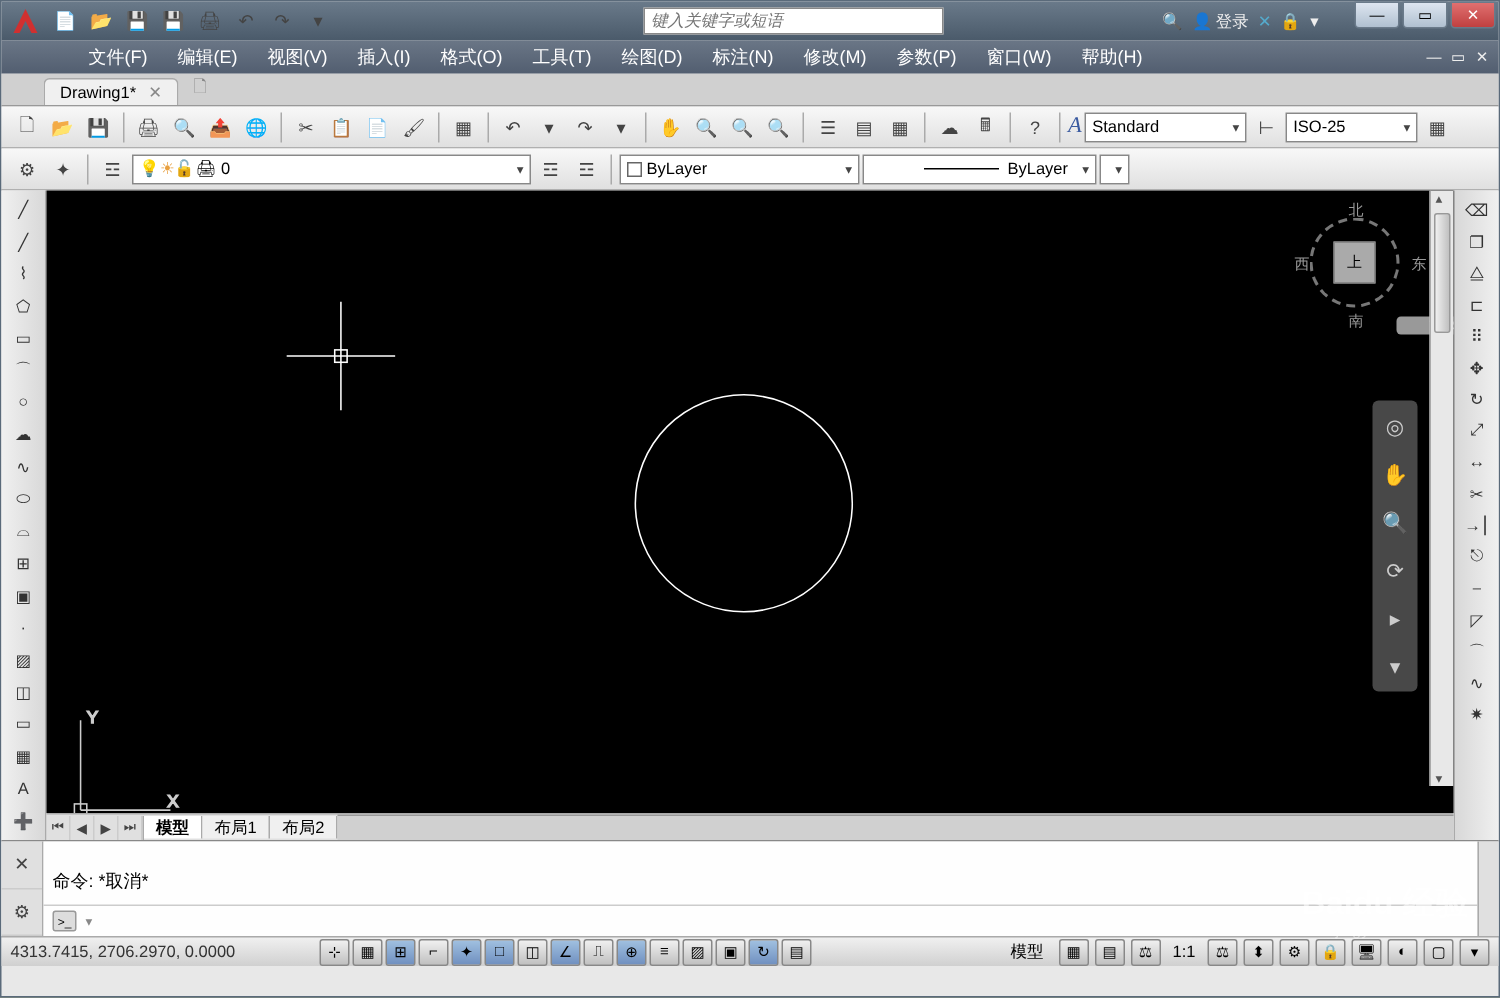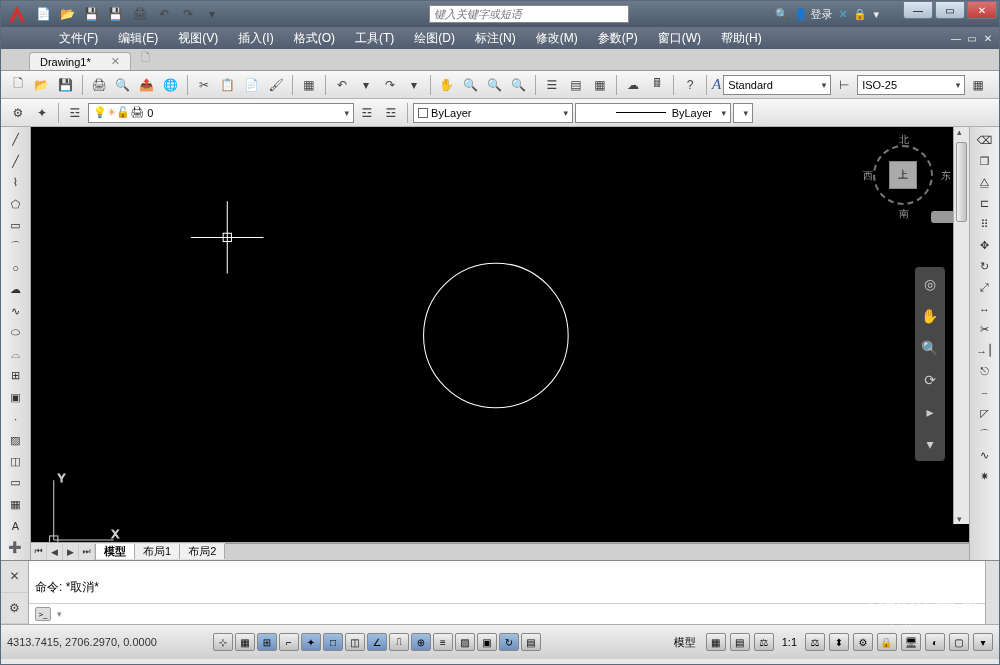--- a/index.html
+++ b/index.html
@@ -19,21 +19,21 @@
 .win-btn.close { background: linear-gradient(to bottom, #e07070, #c04040); color: #fff; }
 
 
 .menubar { height: 22px; background: linear-gradient(to bottom, #6a7686, #525e70); display: flex; align-items: center; padding-left: 48px; position: relative; }
 .menu-item { padding: 0 10px; color: #fff; font-size: 12px; cursor: pointer; }
 .inner-controls { position: absolute; right: 4px; display: flex; gap: 2px; }
 .inner-btn { width: 14px; height: 14px; color: #eee; font-size: 10px; cursor: pointer; display: flex; align-items: center; justify-content: center; }
 
 
 .tabbar { height: 22px; background: #d0d0d0; display: flex; align-items: end; padding-left: 28px; border-bottom: 1px solid #999; }
-.file-tab { background: #f0f0f0; border: 1px solid #aaa; border-bottom: none; padding: 2px 10px; font-size: 11px; border-radius: 4px 4px 0 0; display: flex; align-items: center; gap: 20px; }
+.file-tab { background: #f0f0f0; border: 1px solid #aaa; border-bottom: none; padding: 2px 10px; font-size: 11px; border-radius: 4px 4px 0 0; display: flex; align-items: center; gap: 8px; }
 .tab-close { color: #888; cursor: pointer; font-size: 11px; }
 .tab-new { margin-left: 4px; padding: 2px 6px; color: #888; cursor: pointer; font-size: 11px; }
 
 
 .toolbar-row { height: 28px; background: linear-gradient(to bottom, #f8f8f8, #e0e0e0); display: flex; align-items: center; padding: 0 6px; border-bottom: 1px solid #b0b0b0; gap: 2px; }
 .tbtn { width: 22px; height: 22px; display: flex; align-items: center; justify-content: center; cursor: pointer; font-size: 12px; color: #444; border: 1px solid transparent; }
 .tsep { width: 1px; height: 20px; background: #aaa; margin: 0 3px; }
 .tcombo { height: 20px; background: #fff; border: 1px solid #888; font-size: 11px; padding: 0 4px; display: flex; align-items: center; position: relative; }
 .tcombo::after { content: "▾"; position: absolute; right: 4px; color: #444; font-size: 9px; }
 .sample-A { font-family: serif; font-style: italic; font-size: 15px; color: #3a5aa0; }
@@ -74,21 +74,21 @@
 .cmd-left { width: 28px; background: #e0e0e0; border-right: 1px solid #aaa; display: flex; flex-direction: column; }
 .cmd-left .cbtn { flex: 1; display: flex; align-items: center; justify-content: center; font-size: 12px; color: #444; border-bottom: 1px solid #ccc; }
 .cmd-body { flex: 1; display: flex; flex-direction: column; font-family: SimSun, monospace; font-size: 12px; }
 .cmd-history { flex: 1; padding: 2px 6px; background: #fefefe; border-bottom: 1px solid #ccc; overflow: hidden; line-height: 16px; }
 .cmd-input-row { height: 20px; display: flex; align-items: center; padding: 0 6px; background: #fefefe; }
 .cmd-icon { width: 16px; height: 14px; background: #ddd; border: 1px solid #999; border-radius: 2px; margin-right: 6px; font-size: 8px; display: flex; align-items: center; justify-content: center; }
 .cmd-input { flex: 1; border: none; background: transparent; font-size: 12px; font-style: italic; color: #888; outline: none; }
 .cmd-dragbar { width: 14px; background: #e0e0e0; border-left: 1px solid #aaa; cursor: ew-resize; }
 
 
-.statusbar { height: 35px; background: linear-gradient(to bottom, #f0f0f0, #d0d0d0); display: flex; align-items: center; font-size: 11px; padding: 0 6px; gap: 6px; border-top: 1px solid #aaa; }
+.statusbar { height: 20px; background: linear-gradient(to bottom, #f0f0f0, #d0d0d0); display: flex; align-items: center; font-size: 11px; padding: 0 6px; gap: 6px; border-top: 1px solid #aaa; }
 .coords { min-width: 200px; color: #333; }
 .sb-btns { display: flex; gap: 2px; }
 .sbtn { width: 20px; height: 18px; border: 1px solid #888; background: linear-gradient(to bottom, #f0f0f0, #c0c0c0); display: flex; align-items: center; justify-content: center; font-size: 10px; cursor: pointer; border-radius: 2px; }
 .sbtn.active { background: linear-gradient(to bottom, #a0c0e0, #7090c0); }
 .sb-right { margin-left: auto; display: flex; align-items: center; gap: 4px; }
 
 
 .watermark { position: absolute; right: 20px; bottom: 38px; color: rgba(255,255,255,0.55); font-size: 22px; font-weight: bold; pointer-events: none; text-align: right; line-height: 1.1; }
 .watermark .sub { font-size: 11px; font-weight: normal; color: rgba(255,255,255,0.4); }
 </style>
@@ -194,21 +194,21 @@
     <div class="tbtn">☁</div>
     <div class="tbtn">🖩</div>
     <div class="tsep"></div>
     <div class="tbtn">?</div>
     <div class="tsep"></div>
     <div class="sample-A">A</div>
     <div class="tcombo" style="width:108px">
         <span>Standard</span>
       </div>
     <div class="tbtn">⊢</div>
-    <div class="tcombo" style="width:108px">
+    <div class="tcombo" style="width:88px">
         <span>ISO-25</span>
       </div>
     <div class="tbtn">▦</div>
   </div>
 
   <div class="toolbar-row">
     <div class="tbtn">⚙</div>
     <div class="tbtn">✦</div>
     <div class="tsep"></div>
     <div class="tbtn">☲</div>

